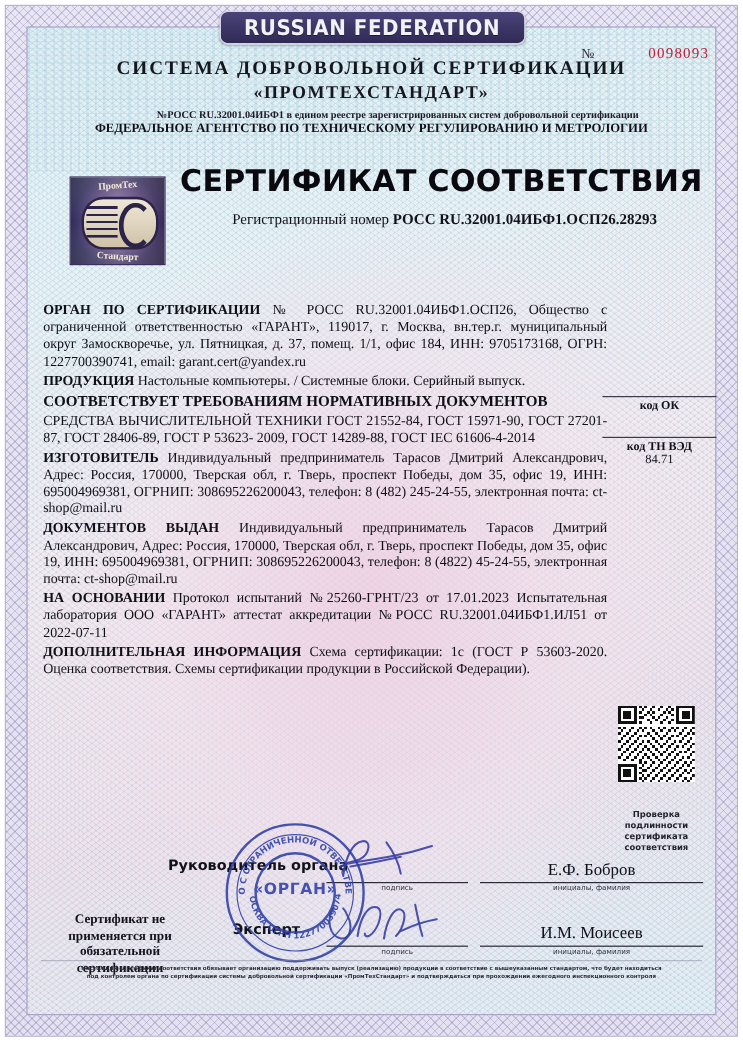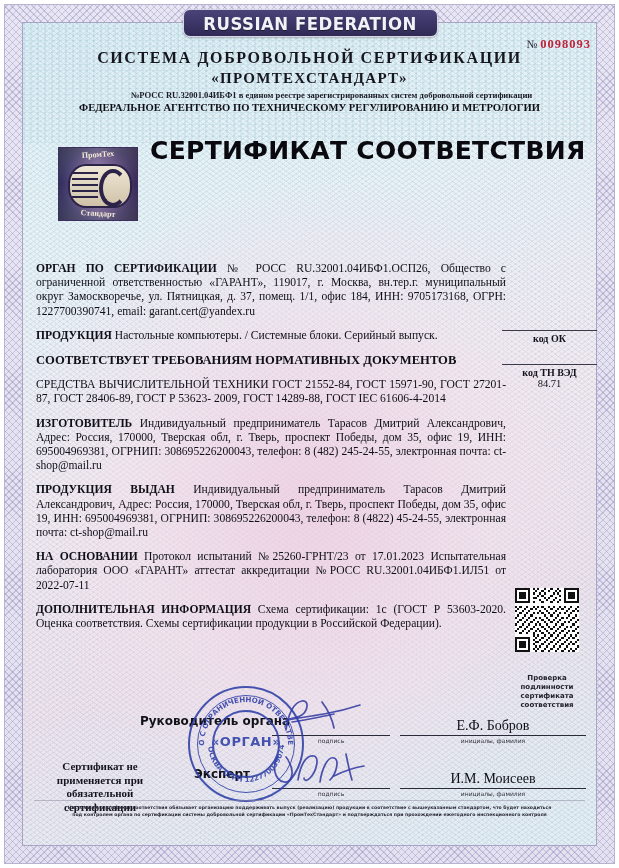--- a/index.html
+++ b/index.html
@@ -45,21 +45,21 @@
     box-shadow:0 1px 2px rgba(0,0,0,.25);
   }
   .banner span{
     font-family:"DejaVu Sans",sans-serif;font-weight:700;font-size:18px;
     letter-spacing:.5px;color:#f2f1f8;
     transform:scaleX(.92);
     text-shadow:0 1px 0 rgba(0,0,0,.45);
   }
 
   .certno{position:absolute;right:28px;top:37px;font-size:11.5px;color:#2a2a3a;}
-  .certno b{color:#c0223a;font-weight:700;letter-spacing:1px;font-size:12.5px;}
+  .certno b{color:#c0223a;font-weight:400;letter-spacing:1px;font-size:12.5px;padding-left:42px;}
 
   .sys1{position:absolute;left:0;right:0;top:49px;text-align:center;
     font-size:16px;font-weight:700;letter-spacing:1.6px;color:#16161e;}
   .sys2{position:absolute;left:0;right:0;top:70px;text-align:center;
     font-size:15px;font-weight:700;letter-spacing:1.3px;color:#16161e;}
   .sys3{position:absolute;left:0;right:0;top:90px;text-align:center;font-size:8.6px;font-weight:700;color:#1b1b25;padding-left:44px;}
   .sys4{position:absolute;left:0;right:0;top:102px;text-align:center;font-size:10.6px;font-weight:700;color:#101018;}
 
   .logo{
     position:absolute;left:58px;top:147px;width:78px;height:72px;
@@ -80,21 +80,21 @@
 
   .title{position:absolute;left:150px;right:28px;top:136px;
     font-family:"DejaVu Sans",sans-serif;font-weight:700;font-size:25px;letter-spacing:.3px;color:#09090f;}
   .regno{position:absolute;left:150px;right:28px;top:176px;text-align:center;font-size:12.5px;color:#11111a;}
   .regno b{font-weight:700;}
   .validity{position:absolute;left:150px;top:206px;font-size:12.5px;font-weight:700;color:#11111a;}
   .validity .d{margin:0 10px;}
   .validity .w{font-weight:400;margin:0 8px;}
 
   .body{position:absolute;left:36px;top:252px;width:470px;font-size:11.6px;line-height:14.2px;color:#0f0f18;text-align:justify;}
-  .body p{margin:10px 0 2px 0;}
+  .body p{margin:0 0 2px 0;}
   .body .lbl{font-weight:700;}
   .blk{margin-bottom:9px;}
 
   .codebox{position:absolute;right:22px;width:95px;text-align:center;font-size:10px;font-weight:700;color:#12121c;}
   .codebox .ln{border-top:1px solid #3a3a4a;margin-bottom:2px;}
   .codeok{top:330px;}
   .codetn{top:364px;}
   .codetn .val{font-weight:400;font-size:10.5px;}
 
   .qrwrap{position:absolute;right:26px;top:588px;width:92px;text-align:center;}
@@ -172,33 +172,37 @@
       <div class="ray"></div>
       <div class="plate"></div>
       <div class="bars"></div>
       <div class="c"></div>
       <div class="t1">ПромТех</div>
       <div class="t2">Стандарт</div>
     </div>
 
     <div class="title">СЕРТИФИКАТ СООТВЕТСТВИЯ</div>
 
+    <div class="regno">
+      <span>Регистрационный номер</span>
+      <b>РОСС RU.32001.04ИБФ1.ОСП26.28293</b>
+    </div>
 
 
     <div class="body">
       <p class="blk"><span class="lbl">ОРГАН ПО СЕРТИФИКАЦИИ</span><span> № РОСС RU.32001.04ИБФ1.ОСП26, Общество с ограниченной ответственностью «ГАРАНТ», 119017, г. Москва, вн.тер.г. муниципальный округ Замоскворечье, ул. Пятницкая, д. 37, помещ. 1/1, офис 184, ИНН: 9705173168, ОГРН: 1227700390741, email: garant.cert@yandex.ru</span></p>
 
       <p><span class="lbl">ПРОДУКЦИЯ</span><span> Настольные компьютеры. / Системные блоки. Серийный выпуск.</span></p>
 
       <p><span class="lbl" style="font-size:12.6px">СООТВЕТСТВУЕТ ТРЕБОВАНИЯМ НОРМАТИВНЫХ ДОКУМЕНТОВ</span></p>
       <p class="blk"><span>СРЕДСТВА ВЫЧИСЛИТЕЛЬНОЙ ТЕХНИКИ  ГОСТ 21552-84, ГОСТ 15971-90, ГОСТ 27201-87, ГОСТ 28406-89, ГОСТ Р 53623- 2009, ГОСТ 14289-88, ГОСТ IEC 61606-4-2014</span></p>
 
       <p class="blk"><span class="lbl">ИЗГОТОВИТЕЛЬ</span><span> Индивидуальный предприниматель Тарасов Дмитрий Александрович, Адрес: Россия, 170000, Тверская обл, г. Тверь, проспект Победы, дом 35, офис 19, ИНН: 695004969381, ОГРНИП: 308695226200043, телефон: 8 (482) 245-24-55, электронная почта: ct-shop@mail.ru</span></p>
 
-      <p class="blk"><span class="lbl">ПРОДУКЦИЯ ВЫДАН</span><span> Индивидуальный предприниматель Тарасов Дмитрий Александрович, Адрес: Россия, 170000, Тверская обл, г. Тверь, проспект Победы, дом 35, офис 19, ИНН: 695004969381, ОГРНИП: 308695226200043, телефон: 8 (4822) 45-24-55, электронная почта: ct-shop@mail.ru</span></p>
+      <p class="blk"><span class="lbl">ДОКУМЕНТОВ ВЫДАН</span><span> Индивидуальный предприниматель Тарасов Дмитрий Александрович, Адрес: Россия, 170000, Тверская обл, г. Тверь, проспект Победы, дом 35, офис 19, ИНН: 695004969381, ОГРНИП: 308695226200043, телефон: 8 (4822) 45-24-55, электронная почта: ct-shop@mail.ru</span></p>
 
       <p class="blk"><span class="lbl">НА  ОСНОВАНИИ</span><span> Протокол  испытаний  №25260-ГРНТ/23  от  17.01.2023 Испытательная лаборатория ООО «ГАРАНТ» аттестат аккредитации №РОСС RU.32001.04ИБФ1.ИЛ51 от 2022-07-11</span></p>
 
       <p><span class="lbl">ДОПОЛНИТЕЛЬНАЯ ИНФОРМАЦИЯ</span><span> Схема сертификации: 1с (ГОСТ Р 53603-2020. Оценка соответствия. Схемы сертификации продукции в Российской Федерации).</span></p>
     </div>
 
     <div class="codebox codeok">
       <div class="ln"></div>
       <div>код  ОК</div>
       <div class="val"></div>

